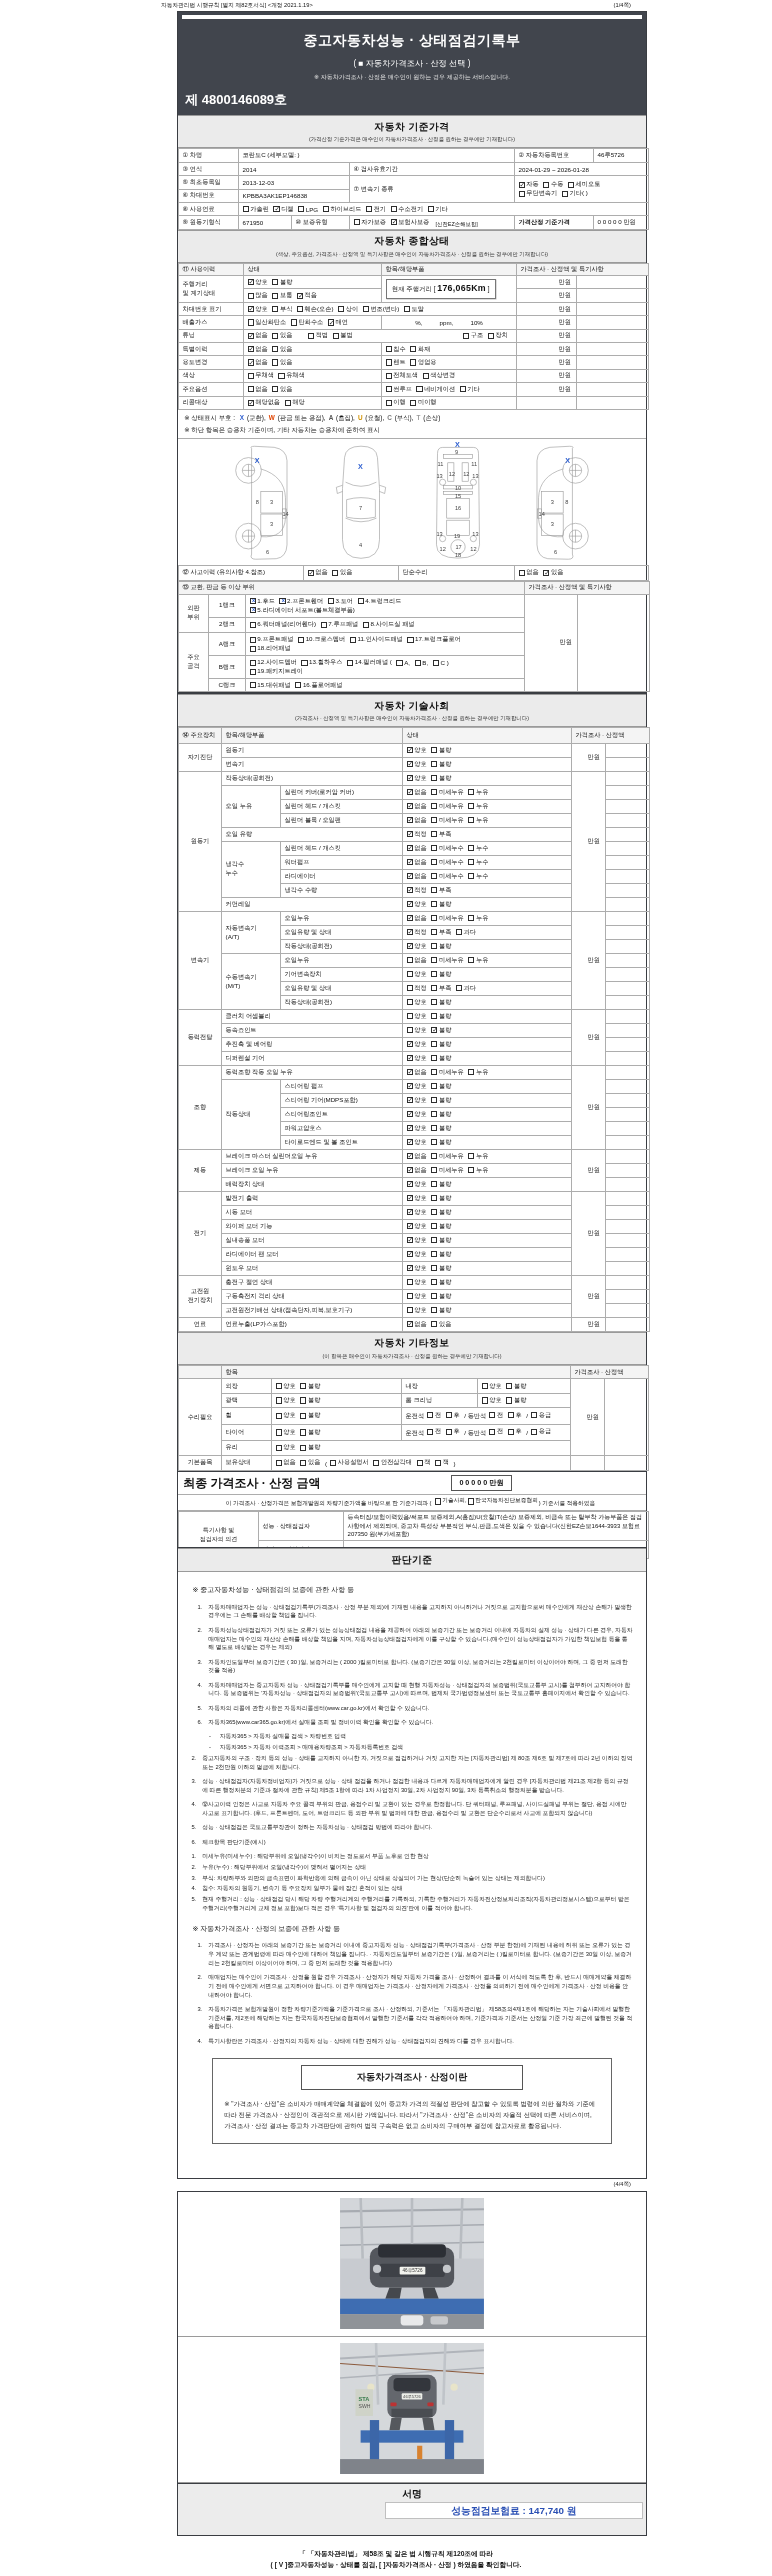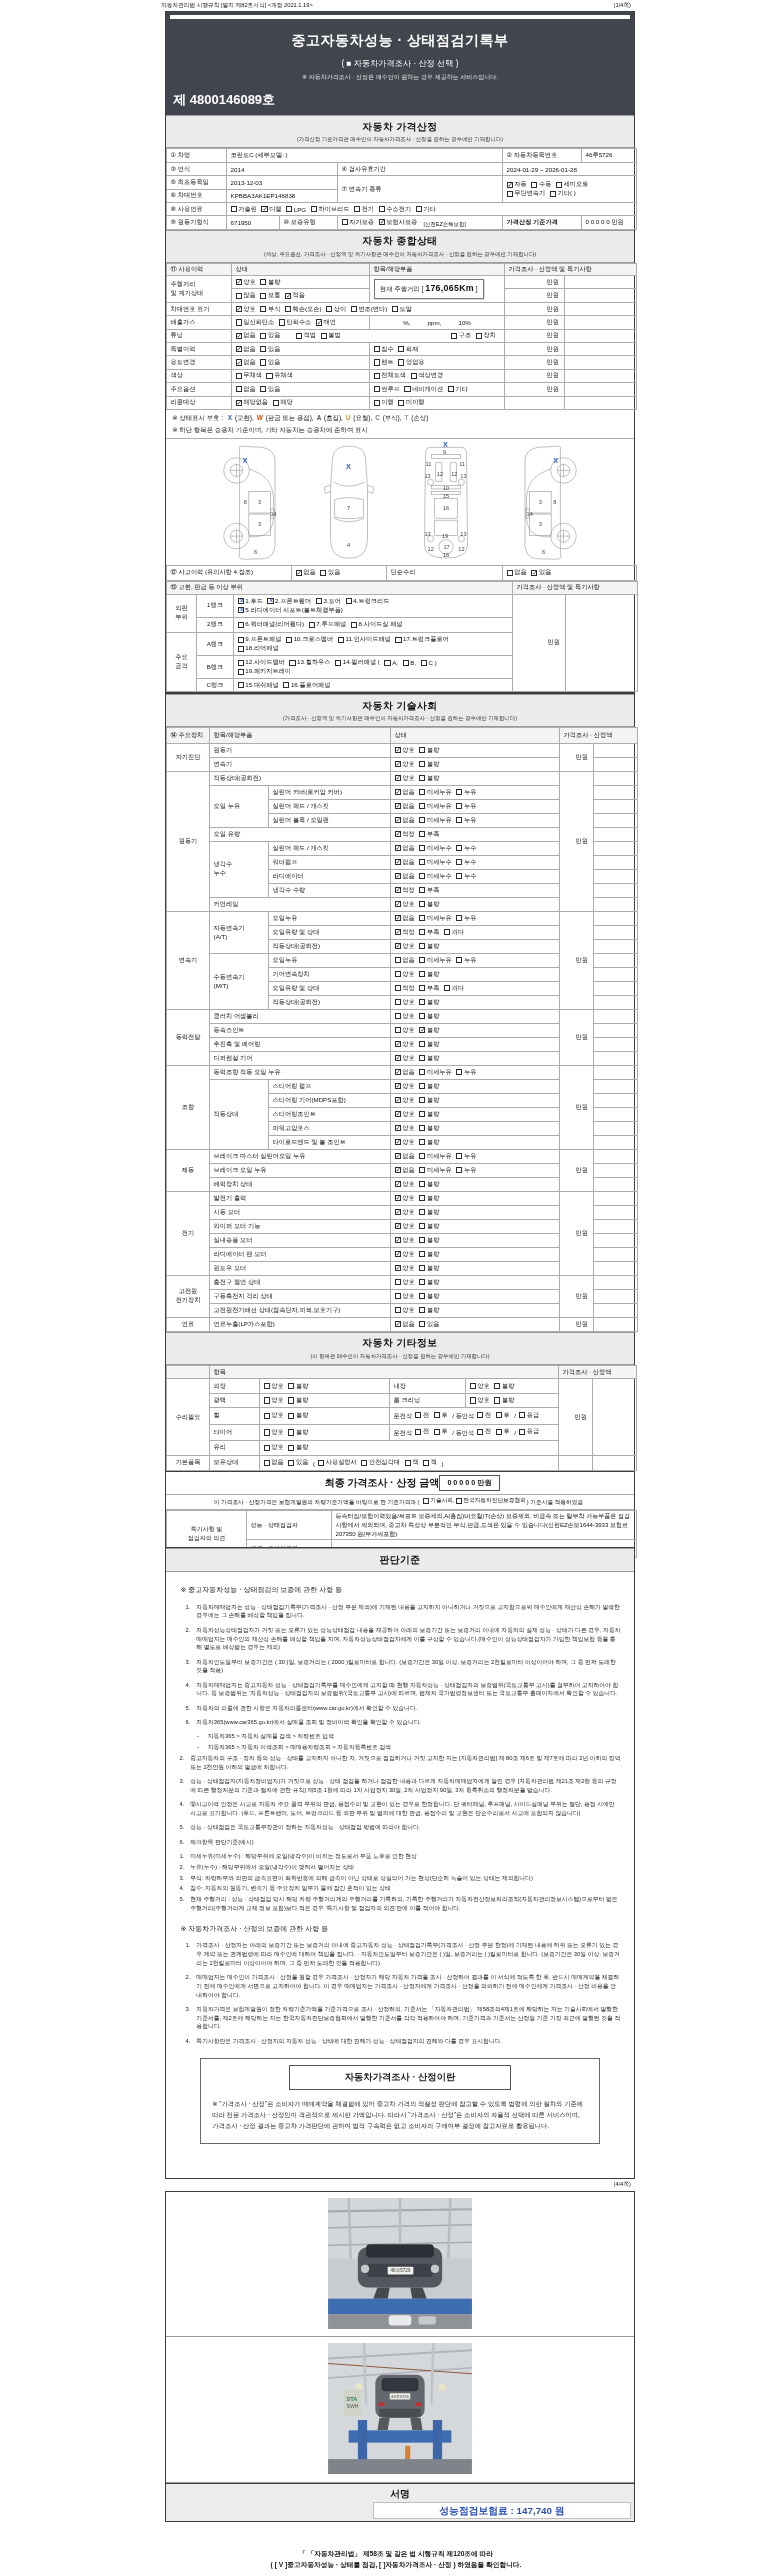--- a/index.html
+++ b/index.html
@@ -2,21 +2,21 @@
 <html style="font-size:8.2px"><head>
 <meta charset="utf-8">
 <style>
   * { box-sizing: border-box; margin: 0; padding: 0; }
   body { width:773px; height:2576px; background:#ffffff; position:relative;
          font-family:"Liberation Sans","DejaVu Sans",sans-serif; color:#111; }
   .doc { position:absolute; left:161px; top:0; width:470px; }
   .topline { position:absolute; left:161px; top:1.5px; width:470px; display:flex;
              justify-content:space-between; font-size:5.7px; color:#111; }
   .pagemark { position:absolute; width:470px; left:161px; text-align:right; font-size:5.7px; color:#222; }
-  .block { position:absolute; left:4px; width:470px; border:1.5px solid #3a3d42; background:#fff; }
+  .block { position:absolute; left:16px; width:470px; border:1.5px solid #3a3d42; background:#fff; }
   
   .dochead { background:#41454d; color:#fff; padding:2.1px 3.1px 5.2px 3.1px; }
   .dochead .whitebar { height:3.6px; background:#fff; margin:1px 0.5px 13.4px 0.5px; }
   .dochead .t1 { text-align:center; font-size:14px; font-weight:bold; letter-spacing:0.5px; }
   .dochead .t2 { text-align:center; font-size:8.2px; margin-top:7.2px; }
   .dochead .t3 { text-align:center; font-size:6px; margin-top:4.1px; color:#e8e8e8; }
   .dochead .docno { font-size:13px; font-weight:bold; margin:9.3px 0 1px 4.1px; }
   
   .sechead { background:#ebebeb; border-top:0.5px solid #9a9a9a; border-bottom:0.5px solid #9a9a9a;
              text-align:center; padding:4.6px 2.1px 4.1px 2.1px; }
@@ -65,29 +65,29 @@
   .nrow.sub { margin-left:17.5px; margin-bottom:2.1px; }
   .nrow .nnum { min-width:7.2px; }
   .mainlist .nrow { margin-left:0; }
   .nbox { border:0.8px solid #666; margin:12.4px 20.6px 7.2px 20.6px; padding:7.2px 11.3px 11.3px 11.3px; }
   .nbox .nbox-title { border:0.8px solid #555; width:222px; margin:-1px auto 8.2px auto; text-align:center;
                       font-size:9.3px; font-weight:bold; padding:4.6px 0; background:#fff; }
   .nbox .nbox-text { font-size:6.3px; line-height:1.75; }
   
   .photo-cell { border-bottom:0.5px solid #9a9a9a; text-align:center; padding:5.7px 0; background:#fff; }
   
-  .signbar { background:#ececec; border-top:1.5px solid #3a3d42; height:38px; position:relative; }
+  .signbar { background:#ececec; border-top:1.5px solid #3a3d42; height:52px; position:relative; }
   .signbar .stitle { display:block; text-align:center; font-size:9.8px; font-weight:bold; padding-top:4.1px; }
   .signbar .feebox { position:absolute; right:3.1px; top:18.5px; width:258px; height:17px; background:#fff;
                      border:0.5px solid #c0c0c0; color:#2b50b4; font-size:9.8px; font-weight:bold;
                      text-align:center; line-height:16px; }
   .footer { position:absolute; left:161px; top:2549px; width:470px; text-align:center;
             font-size:6.7px; font-weight:bold; line-height:1.6; }
   .fin-row { display:flex; align-items:center; border-bottom:0.5px solid #adadad; padding:2.6px 5.2px; }
-  .fin-row .fl { font-size:10px; font-weight:bold; flex:0 0 268px; text-align:right; }
+  .fin-row .fl { font-size:12px; font-weight:bold; flex:0 0 268px; text-align:left; }
   .fin-row .fv { border:0.8px solid #555; padding:2.1px 7.2px; font-size:7.2px; font-weight:bold; }
   .fin-note { text-align:center; font-size:5.7px; padding:2.1px 0 2.6px 0; border-bottom:0.5px solid #adadad; }
   .fin-note .opt { margin-right:1px; }
   .special-tbl td { font-size:6px; }
 </style>
 </head>
 <body>
 
 <div class="topline">
   <span>자동차관리법 시행규칙 [별지 제82호서식] &lt;개정 2021.1.19&gt;</span>
@@ -104,21 +104,21 @@
 
     <div class="dochead">
       <div class="whitebar"></div>
       <div class="t1">중고자동차성능 · 상태점검기록부</div>
       <div class="t2">( ■ 자동차가격조사 · 산정 선택 )</div>
       <div class="t3">※ 자동차가격조사 · 산정은 매수인이 원하는 경우 제공하는 서비스입니다.</div>
       <div class="docno">제 4800146089호</div>
     </div>
 
     <div class="sechead">
-      <div class="st">자동차 가격산정</div>
+      <div class="st">자동차 기준가격</div>
       <div class="sn">(가격산정 기준가격은 매수인이 자동차가격조사 · 산정을 원하는 경우에만 기재합니다)</div>
     </div>
 
     <table class="basic-tbl">
       <colgroup>
           <col style="width:60px">
           <col style="width:53px">
           <col style="width:58px">
           <col style="width:165px">
           <col style="width:79px">

